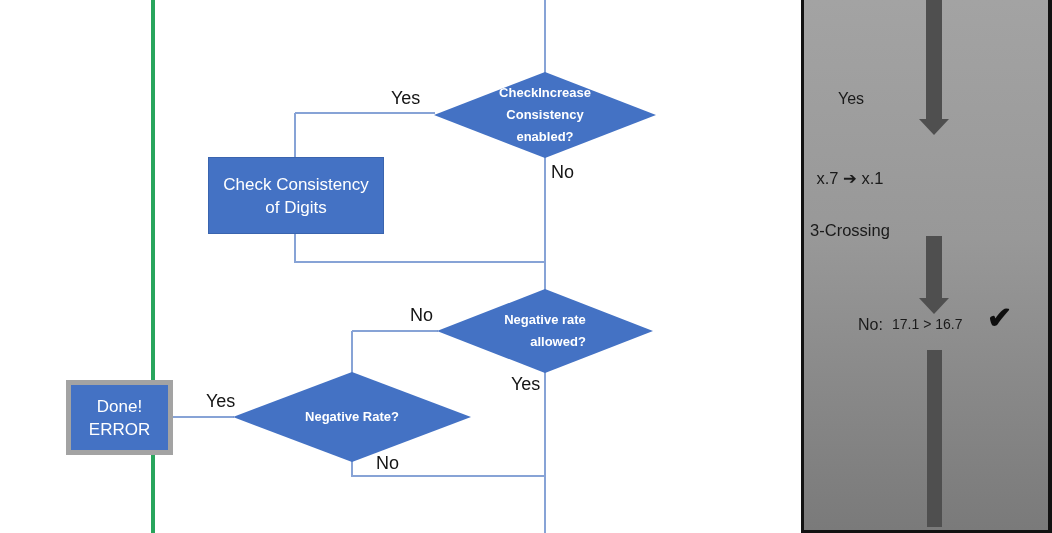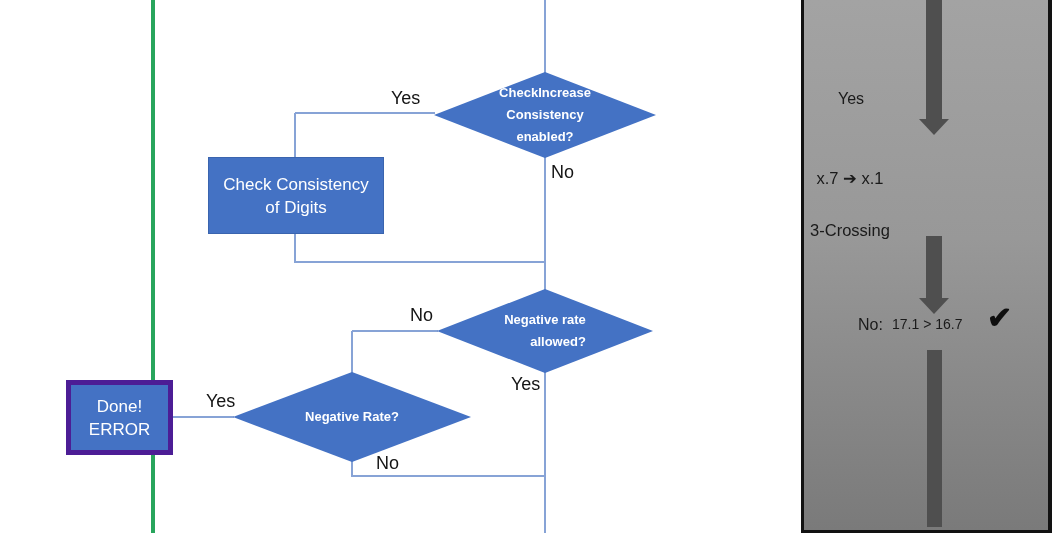--- a/index.html
+++ b/index.html
@@ -12,21 +12,21 @@
   .green-line { position:absolute; left:151px; top:0; width:4px; height:533px; background:#28A55C; z-index:1; }
   .line { position:absolute; background:#87A3D6; z-index:2; }
   
   .shape {
     position:absolute; background:#4472C4; color:#ffffff; z-index:3;
     display:flex; align-items:center; justify-content:center;
     text-align:center; white-space:pre-line;
   }
   .diamond { clip-path:polygon(50% 0%, 100% 50%, 50% 100%, 0% 50%); font-weight:600; font-size:13px; line-height:22px; }
   .process { border:1px solid #3A64AE; font-size:17px; line-height:23px; }
-  .terminator { border:5px solid #4c1d95; font-size:17px; line-height:23px; z-index:4; }
+  .terminator { border:5px solid #a3a3a3; font-size:17px; line-height:23px; z-index:4; }
   
   .label { position:absolute; color:#141414; font-size:18px; z-index:5; }
   
   .panel {
     position:absolute; left:801px; top:0; width:251px; height:533px; z-index:1;
     border-left:3px solid #121212; border-right:4px solid #121212; border-bottom:3px solid #121212;
     background:linear-gradient(180deg, #A3A3A3 0%, #989898 45%, #7A7A7A 100%);
   }
   .panel * { position:absolute; color:#1A1A1A; }
   .shaft { background:#4F4F4F; }

